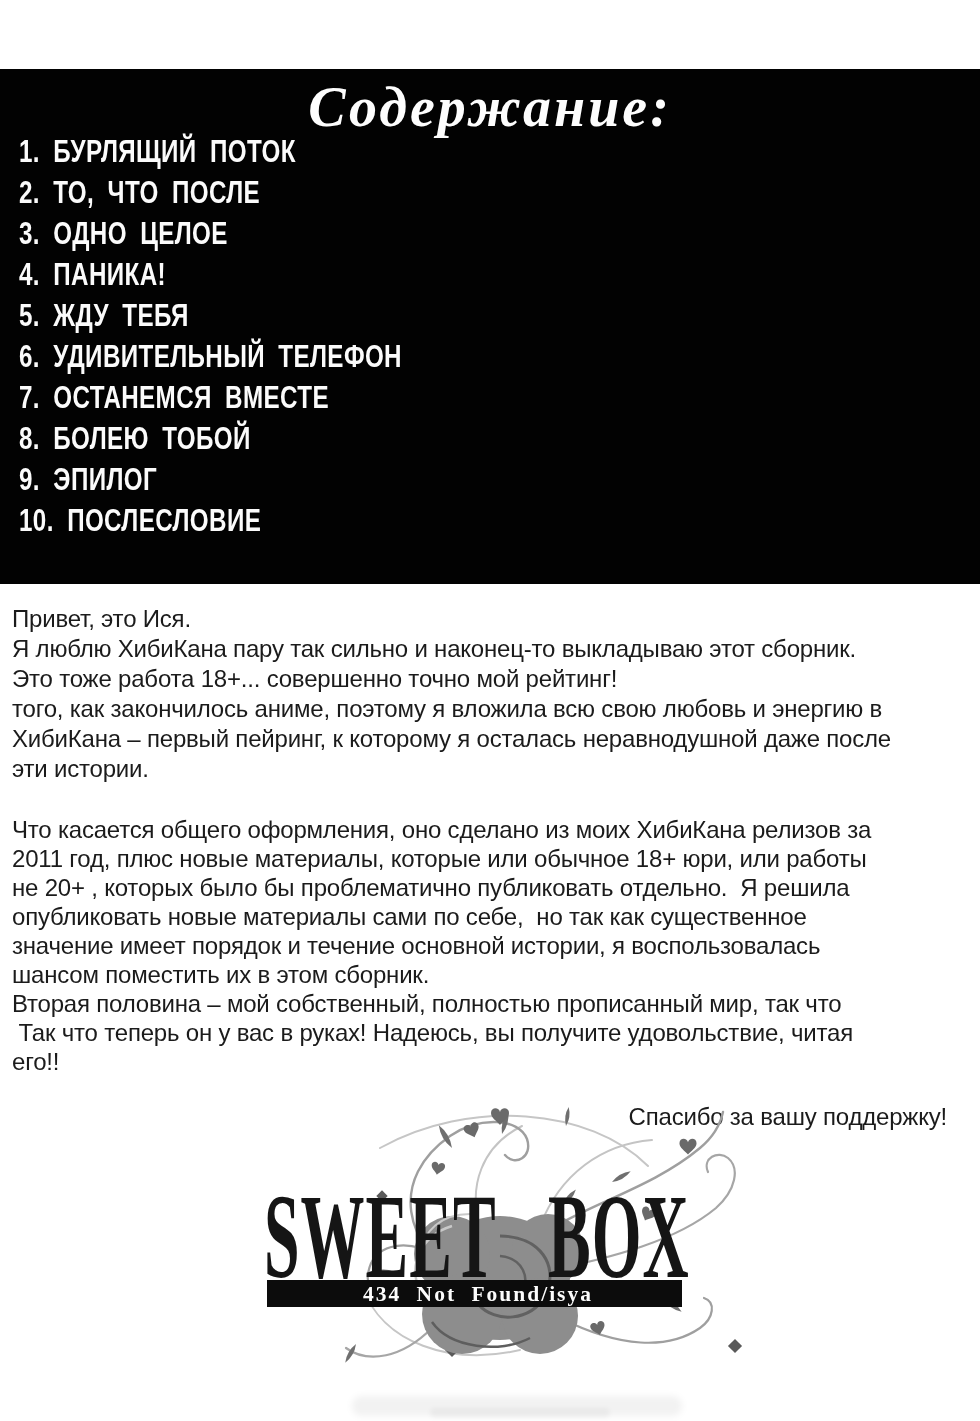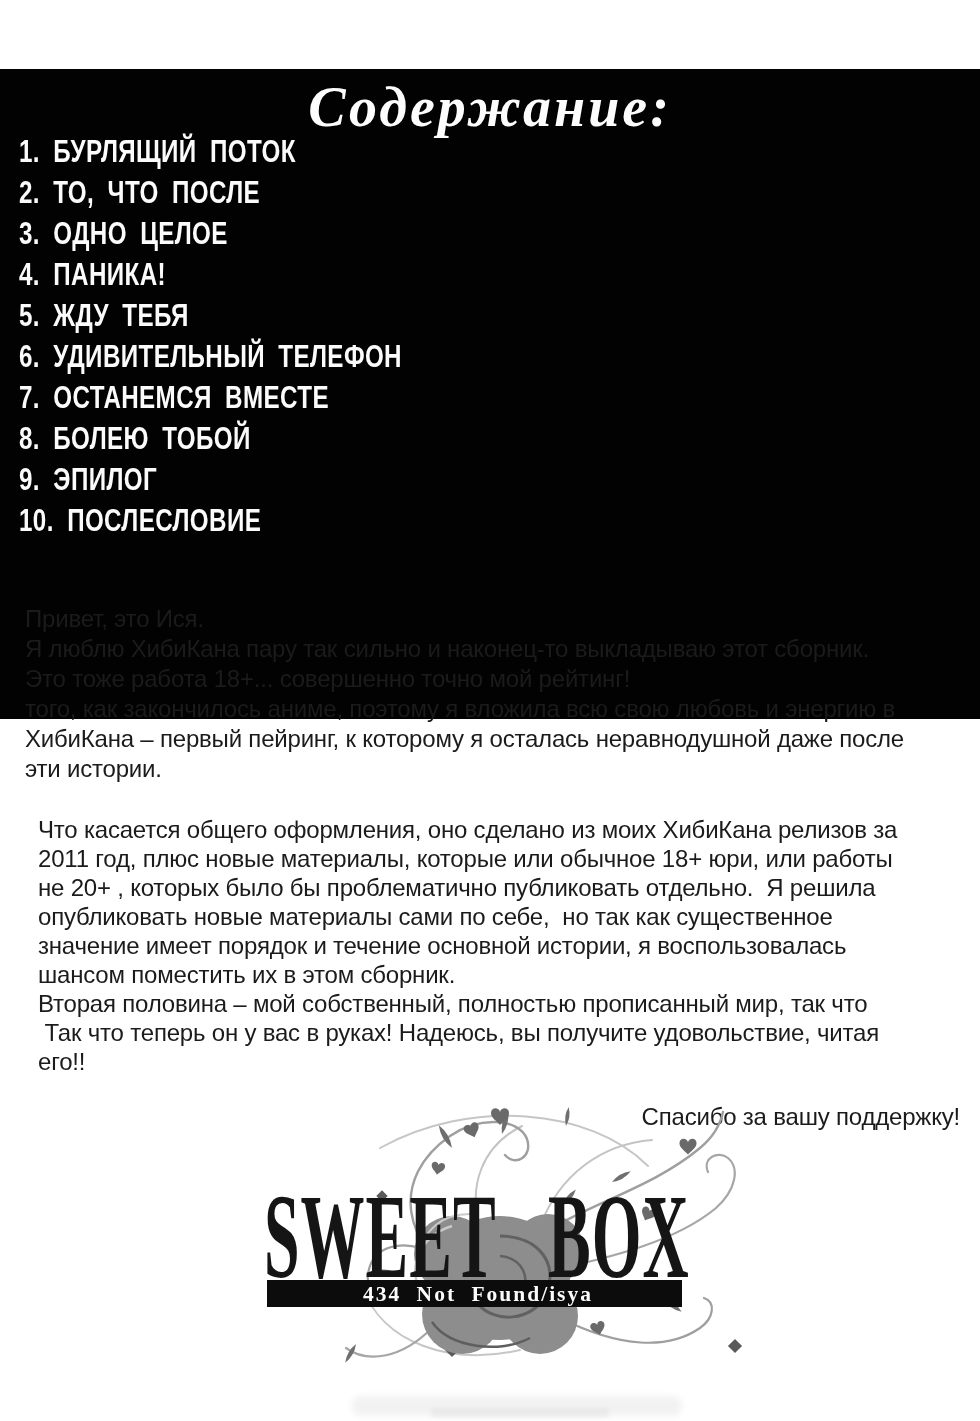--- a/index.html
+++ b/index.html
@@ -4,43 +4,43 @@
 <style>
   html,body { margin:0; padding:0; background:#ffffff; }
   .page {
     position:relative; width:980px; height:1421px;
     background:#ffffff; overflow:hidden;
     font-family:"Liberation Sans", sans-serif;
   }
 
   
   .toc {
-    position:absolute; left:0; top:69px; width:980px; height:650px;
+    position:absolute; left:0; top:69px; width:980px; height:515px;
     background:#020202; color:#ffffff;
   }
   .toc-title {
     margin-top:6px; text-align:center;
     font-family:"Liberation Serif", serif; font-style:italic; font-weight:bold;
     font-size:56px; letter-spacing:3px; color:#fdfdfd;
   }
   .toc-list { position:absolute; left:19px; top:62px; }
   .toc-item {
     font-weight:bold; font-size:31px; line-height:41px;
     letter-spacing:0.5px; word-spacing:8px; white-space:pre;
     transform:scaleX(0.78); transform-origin:0 0; color:#fbfbfb;
   }
 
   
   .letter {
-    position:absolute; left:25px; top:604px; width:935px;
+    position:absolute; left:12px; top:604px; width:935px;
     color:#1b1b1b; font-size:24px; letter-spacing:-0.2px;
   }
   .ln { line-height:30px; white-space:pre; }
   .para2 { margin-top:31px; }
-  .para2 .ln { line-height:29px;margin-left:13px; }
+  .para2 .ln { line-height:29px; }
   .closing { margin-top:26px;text-align:right; }
 
   
   .logo { position:absolute; left:0; top:1086px; }
 
   
   .ghost {
     position:absolute; left:352px; top:1396px; width:330px; height:20px;
     background:rgba(0,0,0,0.05); filter:blur(3px); border-radius:9px;
   }

